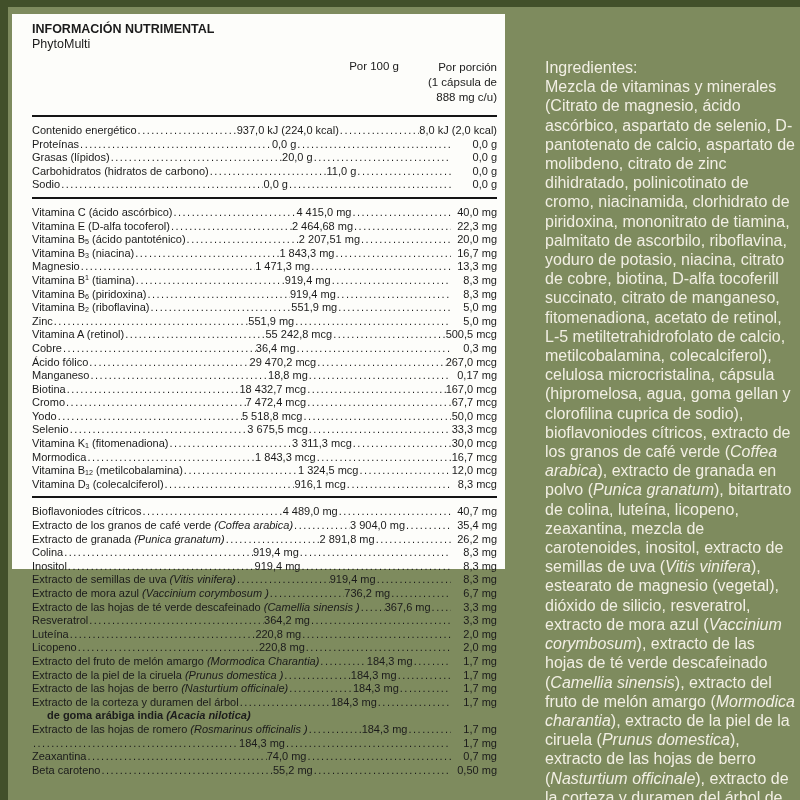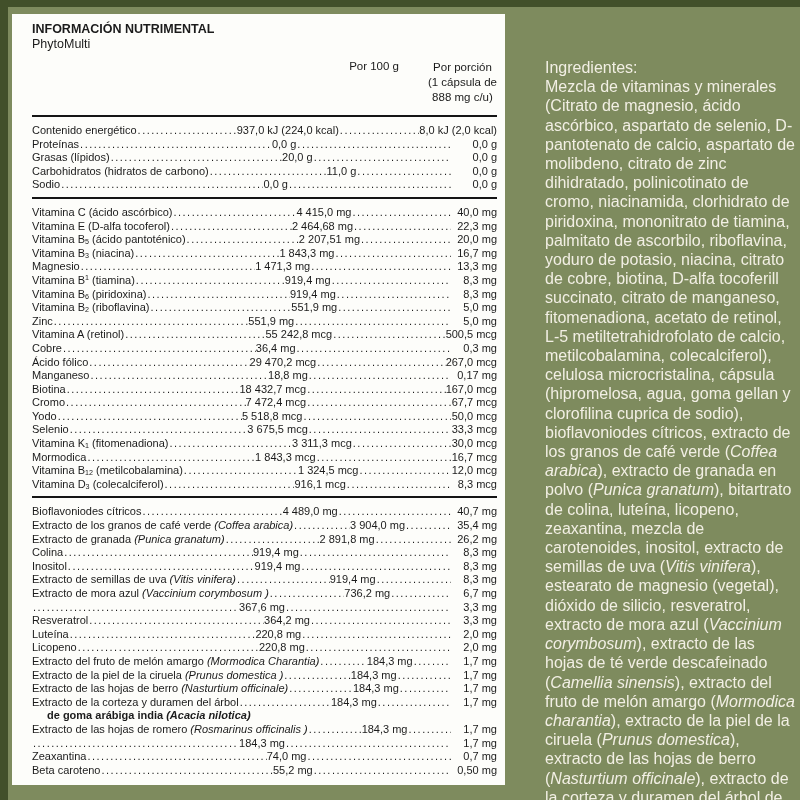--- a/index.html
+++ b/index.html
@@ -5,30 +5,30 @@
   html,body { margin:0; padding:0; }
   body {
     width:800px; height:800px; overflow:hidden; position:relative;
     background:var(--bg, #7e8b5e);
     font-family:"Liberation Sans", sans-serif;
   }
   .edge-top  { position:absolute; left:0; top:0; width:800px; height:7px; background:var(--edge,#42502a); }
   .edge-left { position:absolute; left:0; top:0; width:8px; height:800px; background:var(--edge,#42502a); }
 
   .panel {
-    position:absolute; left:12px; top:14px; width:493px; height:771px;
+    position:absolute; left:12px; top:14px; width:493px; height:555px;
     background:var(--panel,#fdfdfa); color:var(--ink,#1b1b1b);
     box-sizing:border-box; padding:8px 8px 6px 20px;
   }
   .title   { font-weight:bold; font-size:12.5px; line-height:1.2; }
   .product { font-weight:normal; font-size:12.5px; line-height:1.2; }
 
   .col-headers { position:relative; height:58px; font-size:11.5px; }
   .col1 { position:absolute; right:98px; top:8px;margin-left:40px; }
-  .col2 { position:absolute; right:0; top:8px; text-align:center; white-space:pre-line; line-height:1.3; }
+  .col2 { position:absolute; right:0; top:8px; text-align:right; white-space:pre-line; line-height:1.3; }
 
   .rule { border-top:2px solid #151515; margin:5px 0 7px 0; }
 
   .section { font-size:11px; }
   .row  { display:flex; align-items:center; line-height:13.6px; }
   .name { white-space:nowrap; }
   .dots { flex:1.25 1 0; min-width:0; overflow:hidden; white-space:nowrap; letter-spacing:1.5px; padding:0 1px; }
   .d2   { flex:1 1 0; }
   .v1, .v2 { white-space:nowrap; }
   .v2   { min-width:46px; text-align:right; }
@@ -295,20 +295,21 @@
         <span class="v2">8,3 mg</span>
       </div>
       <div class="row">
         <span class="name">Extracto de mora azul <i>(Vaccinium corymbosum )</i></span>
         <span class="dots">................................................................................................................................................................................................................................................</span>
         <span class="v1">736,2 mg</span>
         <span class="dots d2">................................................................................................................................................................................................................................................</span>
         <span class="v2">6,7 mg</span>
       </div>
       <div class="row">
+        <span class="name">Extracto de las hojas de té verde descafeinado <i>(Camellia sinensis )</i> </span>
         <span class="dots">................................................................................................................................................................................................................................................</span>
         <span class="v1">367,6 mg</span>
         <span class="dots d2">................................................................................................................................................................................................................................................</span>
         <span class="v2">3,3 mg</span>
       </div>
       <div class="row">
         <span class="name">Resveratrol </span>
         <span class="dots">................................................................................................................................................................................................................................................</span>
         <span class="v1">364,2 mg</span>
         <span class="dots d2">................................................................................................................................................................................................................................................</span>

